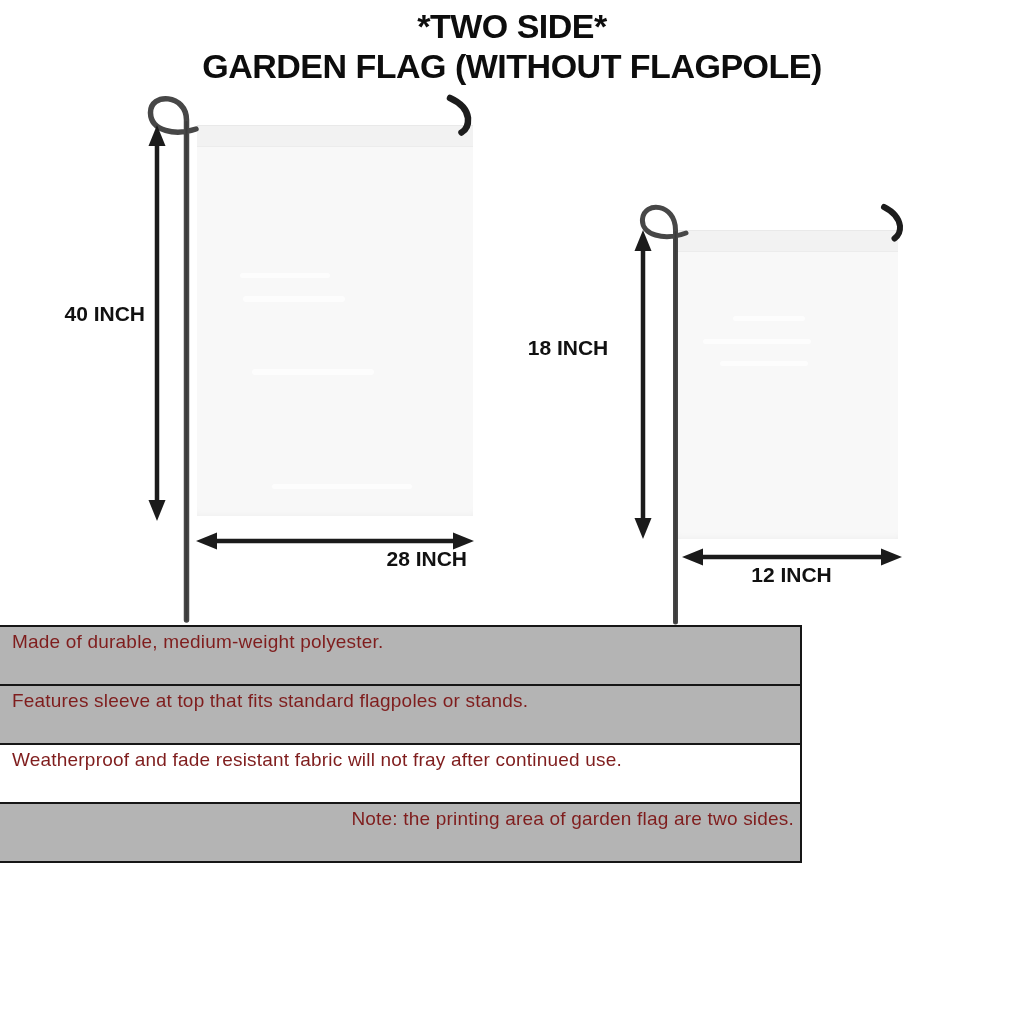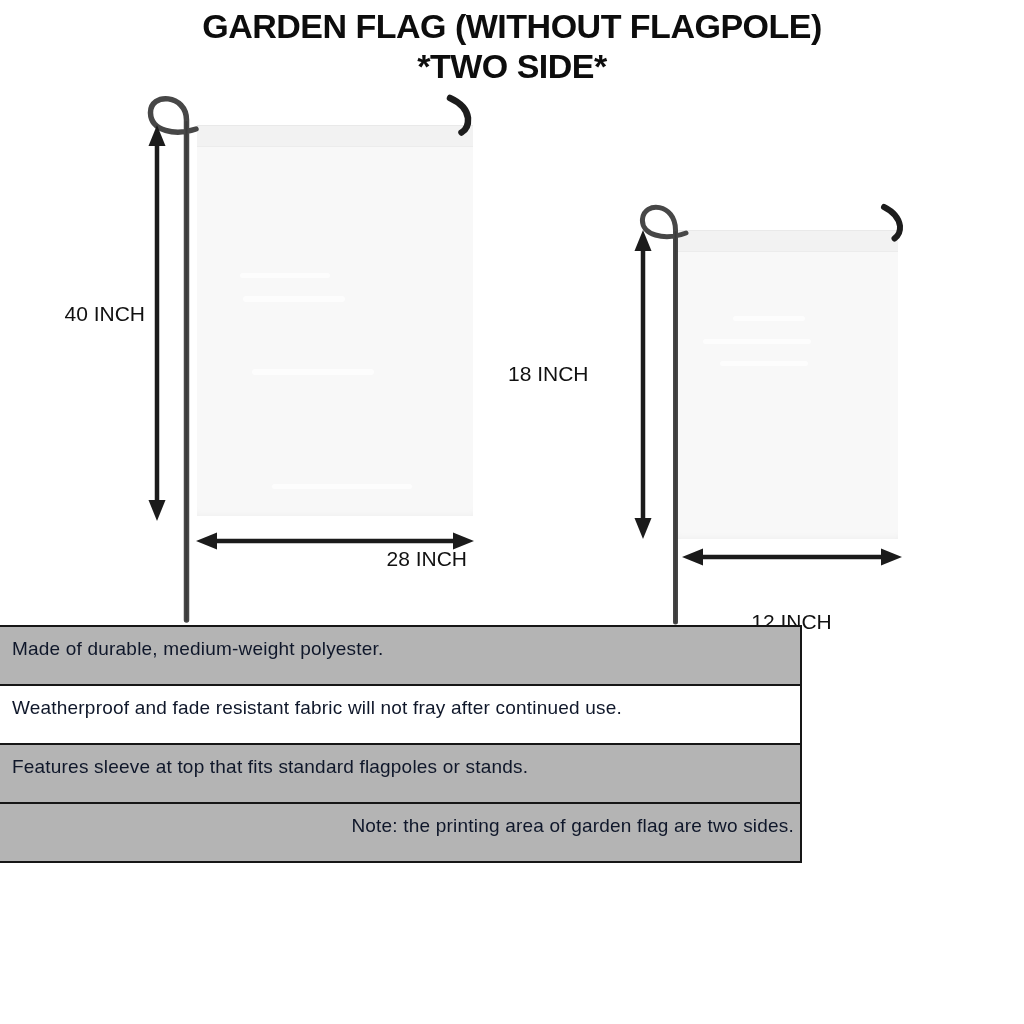--- a/index.html
+++ b/index.html
@@ -50,28 +50,28 @@
   svg.overlay{
     position:absolute;top:0;left:0;
     width:1024px;height:1024px;
     pointer-events:none;
   }
 
   
   .dim-label{
     position:absolute;
     font-size:21px;
-    font-weight:normal;
+    font-weight:bold;
     color:#111111;
     letter-spacing:0px;
   }
   .lbl-40{left:25px;top:302px;width:120px;text-align:right;}
   .lbl-28{left:191px;top:547px;width:276px;text-align:right;}
-  .lbl-18{left:508px;top:362px;width:120px;text-align:left;}
-  .lbl-12{left:683px;top:563px;width:217px;text-align:center;margin-top:47px;}
+  .lbl-18{left:508px;top:336px;width:120px;text-align:center;}
+  .lbl-12{left:683px;top:563px;width:217px;text-align:center;}
 
   
   .features-table{
     position:absolute;
     left:-3px;top:625px;
     width:801px;
     border:2px solid #161616;
     background:#ffffff;
     z-index:5;
   }
@@ -79,34 +79,34 @@
     height:57px;
     border-bottom:2px solid #161616;
     box-sizing:content-box;
     padding:0;
   }
   .feature-row:last-child{border-bottom:none;text-align:right;}
   .feature-row.gray{background:#b4b4b4;}
   .feature-row.white{background:#ffffff;}
   .feature-row span{
     display:block;
-    padding:11px 6px 0 13px;
+    padding:4px 6px 0 13px;
     font-size:19px;
-    color:#0f172a;
+    color:#7f1d1d;
     letter-spacing:0.2px;
   }
 </style>
 </head>
 <body>
 
 <div class="canvas">
 
   <header class="title-block">
+    <div class="title-line">*TWO SIDE*</div>
     <div class="title-line">GARDEN FLAG (WITHOUT FLAGPOLE)</div>
-    <div class="title-line">*TWO SIDE*</div>
   </header>
 
   <div class="flag flag-large">
     <div class="sleeve"></div>
     <div class="streak" style="left:43px;top:147px;width:90px;height:5px;"></div>
     <div class="streak" style="left:46px;top:170px;width:102px;height:6px;"></div>
     <div class="streak" style="left:55px;top:243px;width:122px;height:6px;"></div>
     <div class="streak" style="left:75px;top:358px;width:140px;height:5px;"></div>
   </div>
 
@@ -156,24 +156,24 @@
 
   <div class="dim-label lbl-40">40 INCH</div>
   <div class="dim-label lbl-28">28 INCH</div>
   <div class="dim-label lbl-18">18 INCH</div>
   <div class="dim-label lbl-12">12 INCH</div>
 
   <div class="features-table">
     <div class="feature-row gray">
       <span>Made of durable, medium-weight polyester.</span>
     </div>
+    <div class="feature-row gray">
+      <span>Features sleeve at top that fits standard flagpoles or stands.</span>
+    </div>
     <div class="feature-row white">
       <span>Weatherproof and fade resistant fabric will not fray after continued use.</span>
-    </div>
-    <div class="feature-row gray">
-      <span>Features sleeve at top that fits standard flagpoles or stands.</span>
     </div>
     <div class="feature-row gray">
       <span>Note: the printing area of garden flag are two sides.</span>
     </div>
   </div>
 
 </div>
 
 </body></html>

